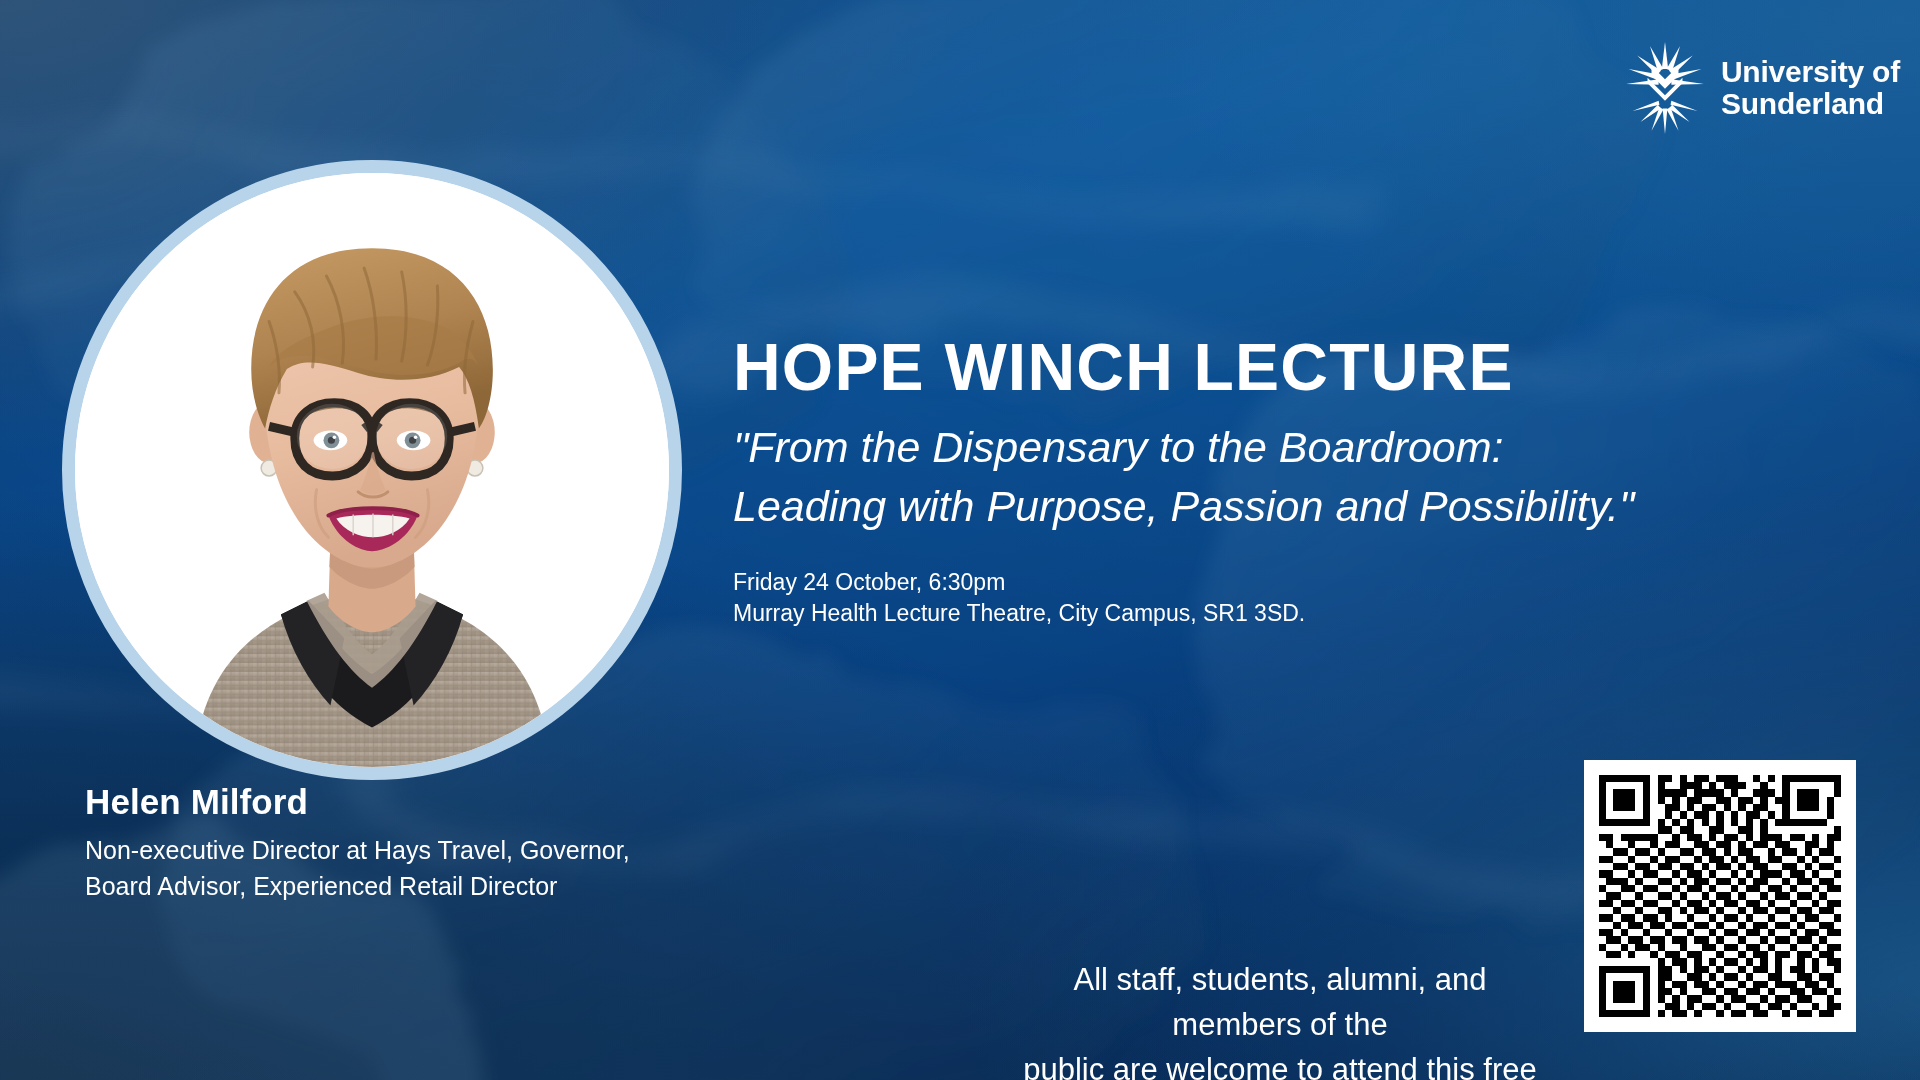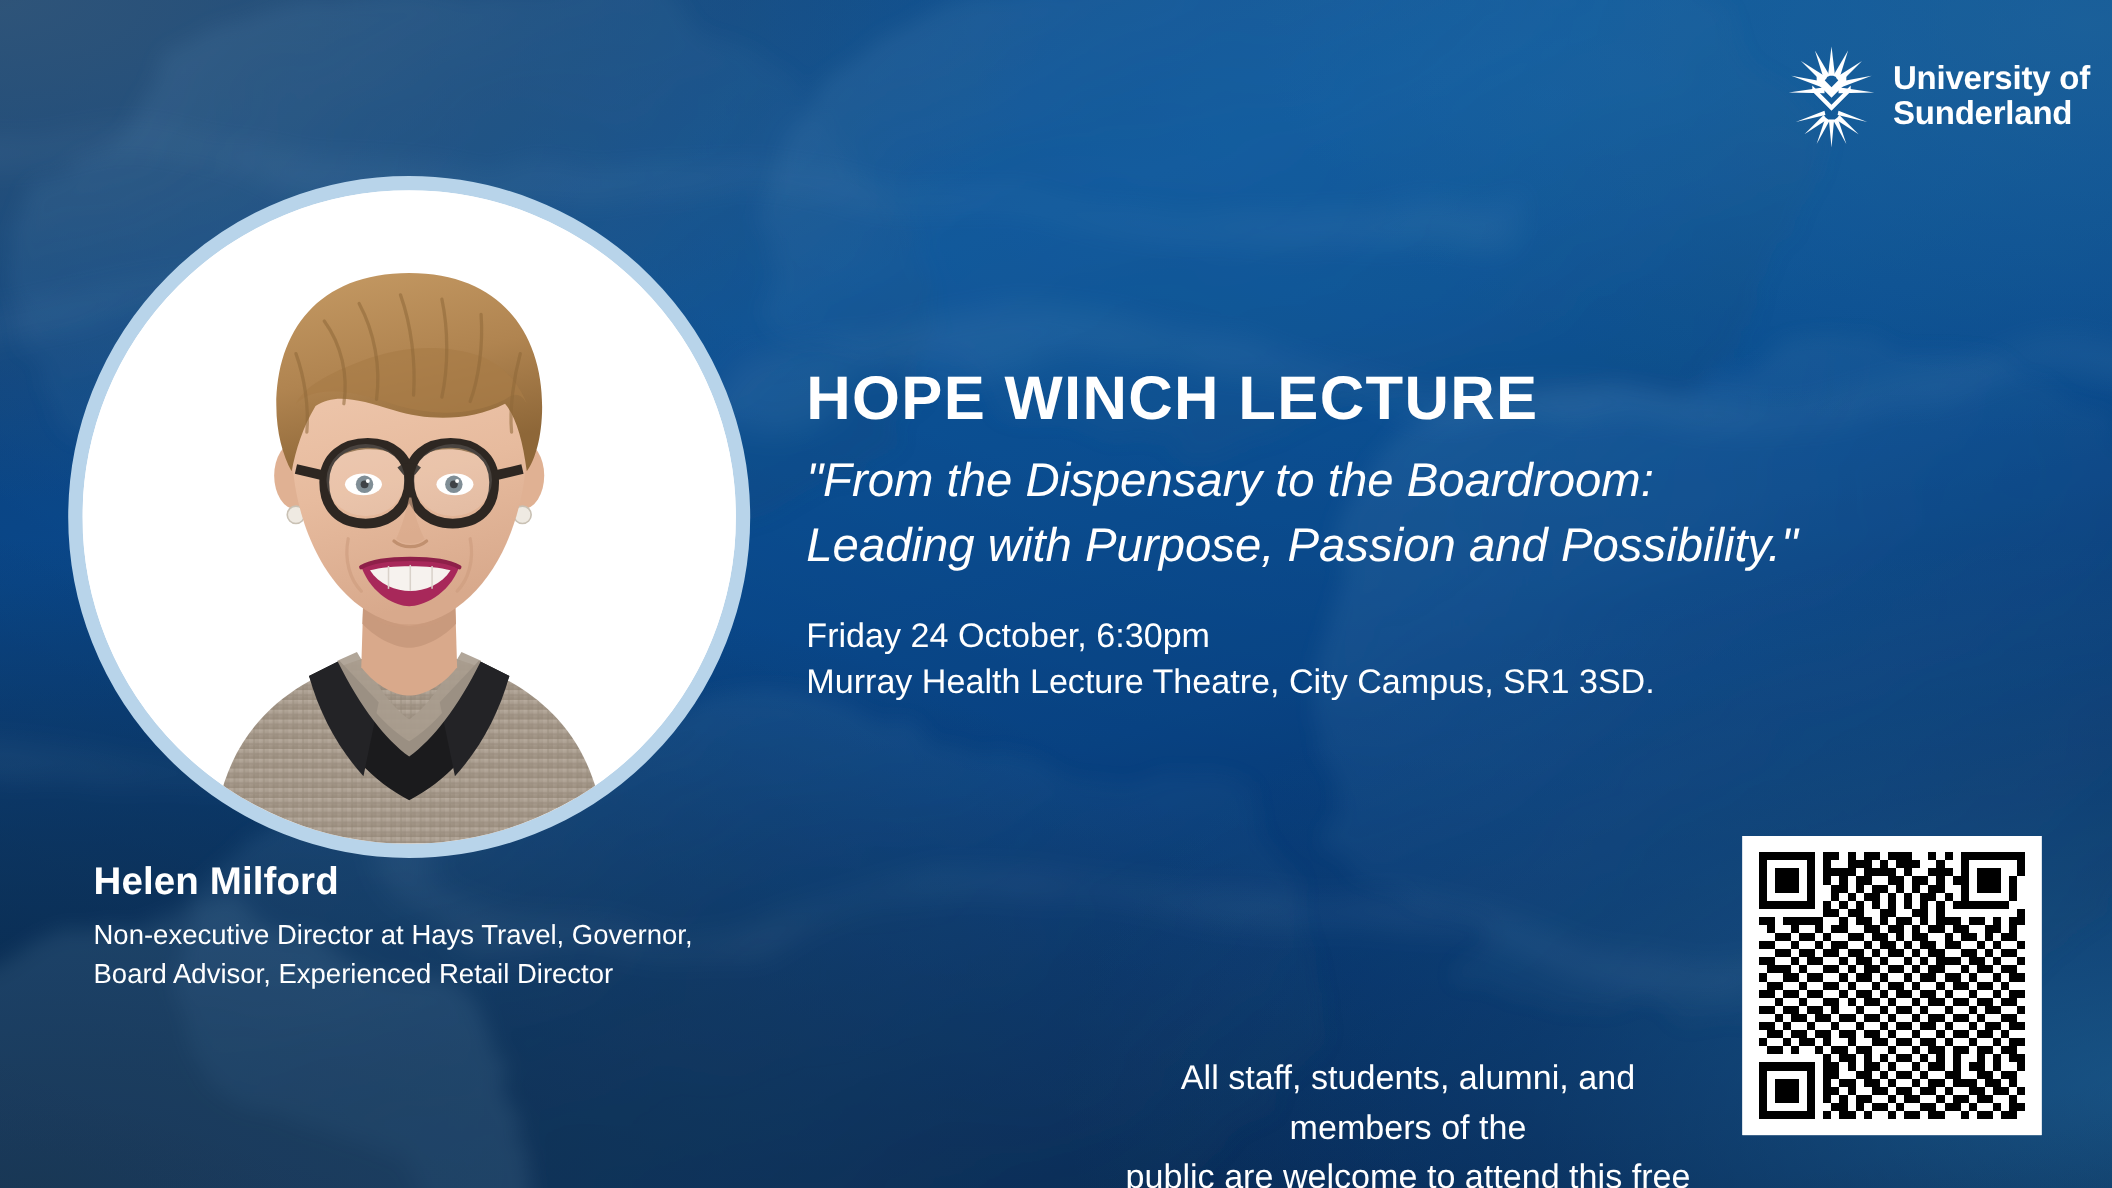--- a/index.html
+++ b/index.html
@@ -109,39 +109,39 @@
 
   
   .main-col {
     position: absolute;
     left: 733px;
     top: 334px;
     width: 1120px;
     color: #ffffff;
   }
   .title {
-    font-size: 56px;
+    font-size: 66px;
     font-weight: 700;
     letter-spacing: 1.2px;
     line-height: 1;
     transform: scaleX(1.0);
     transform-origin: left center;
     margin: 0 0 18px 0;
     white-space: nowrap;
   }
   .subtitle {
     font-size: 43px;
     font-style: italic;
     font-weight: 400;
     line-height: 1.38;
     margin: 0 0 30px 0;
     white-space: pre-line;
   }
   .details {
-    font-size: 31px;
+    font-size: 23px;
     font-weight: 400;
     line-height: 1.38;
     white-space: pre-line;
   }
 
   
   .footnote {
     position: absolute;
     left: 1010px;
     top: 958px;

